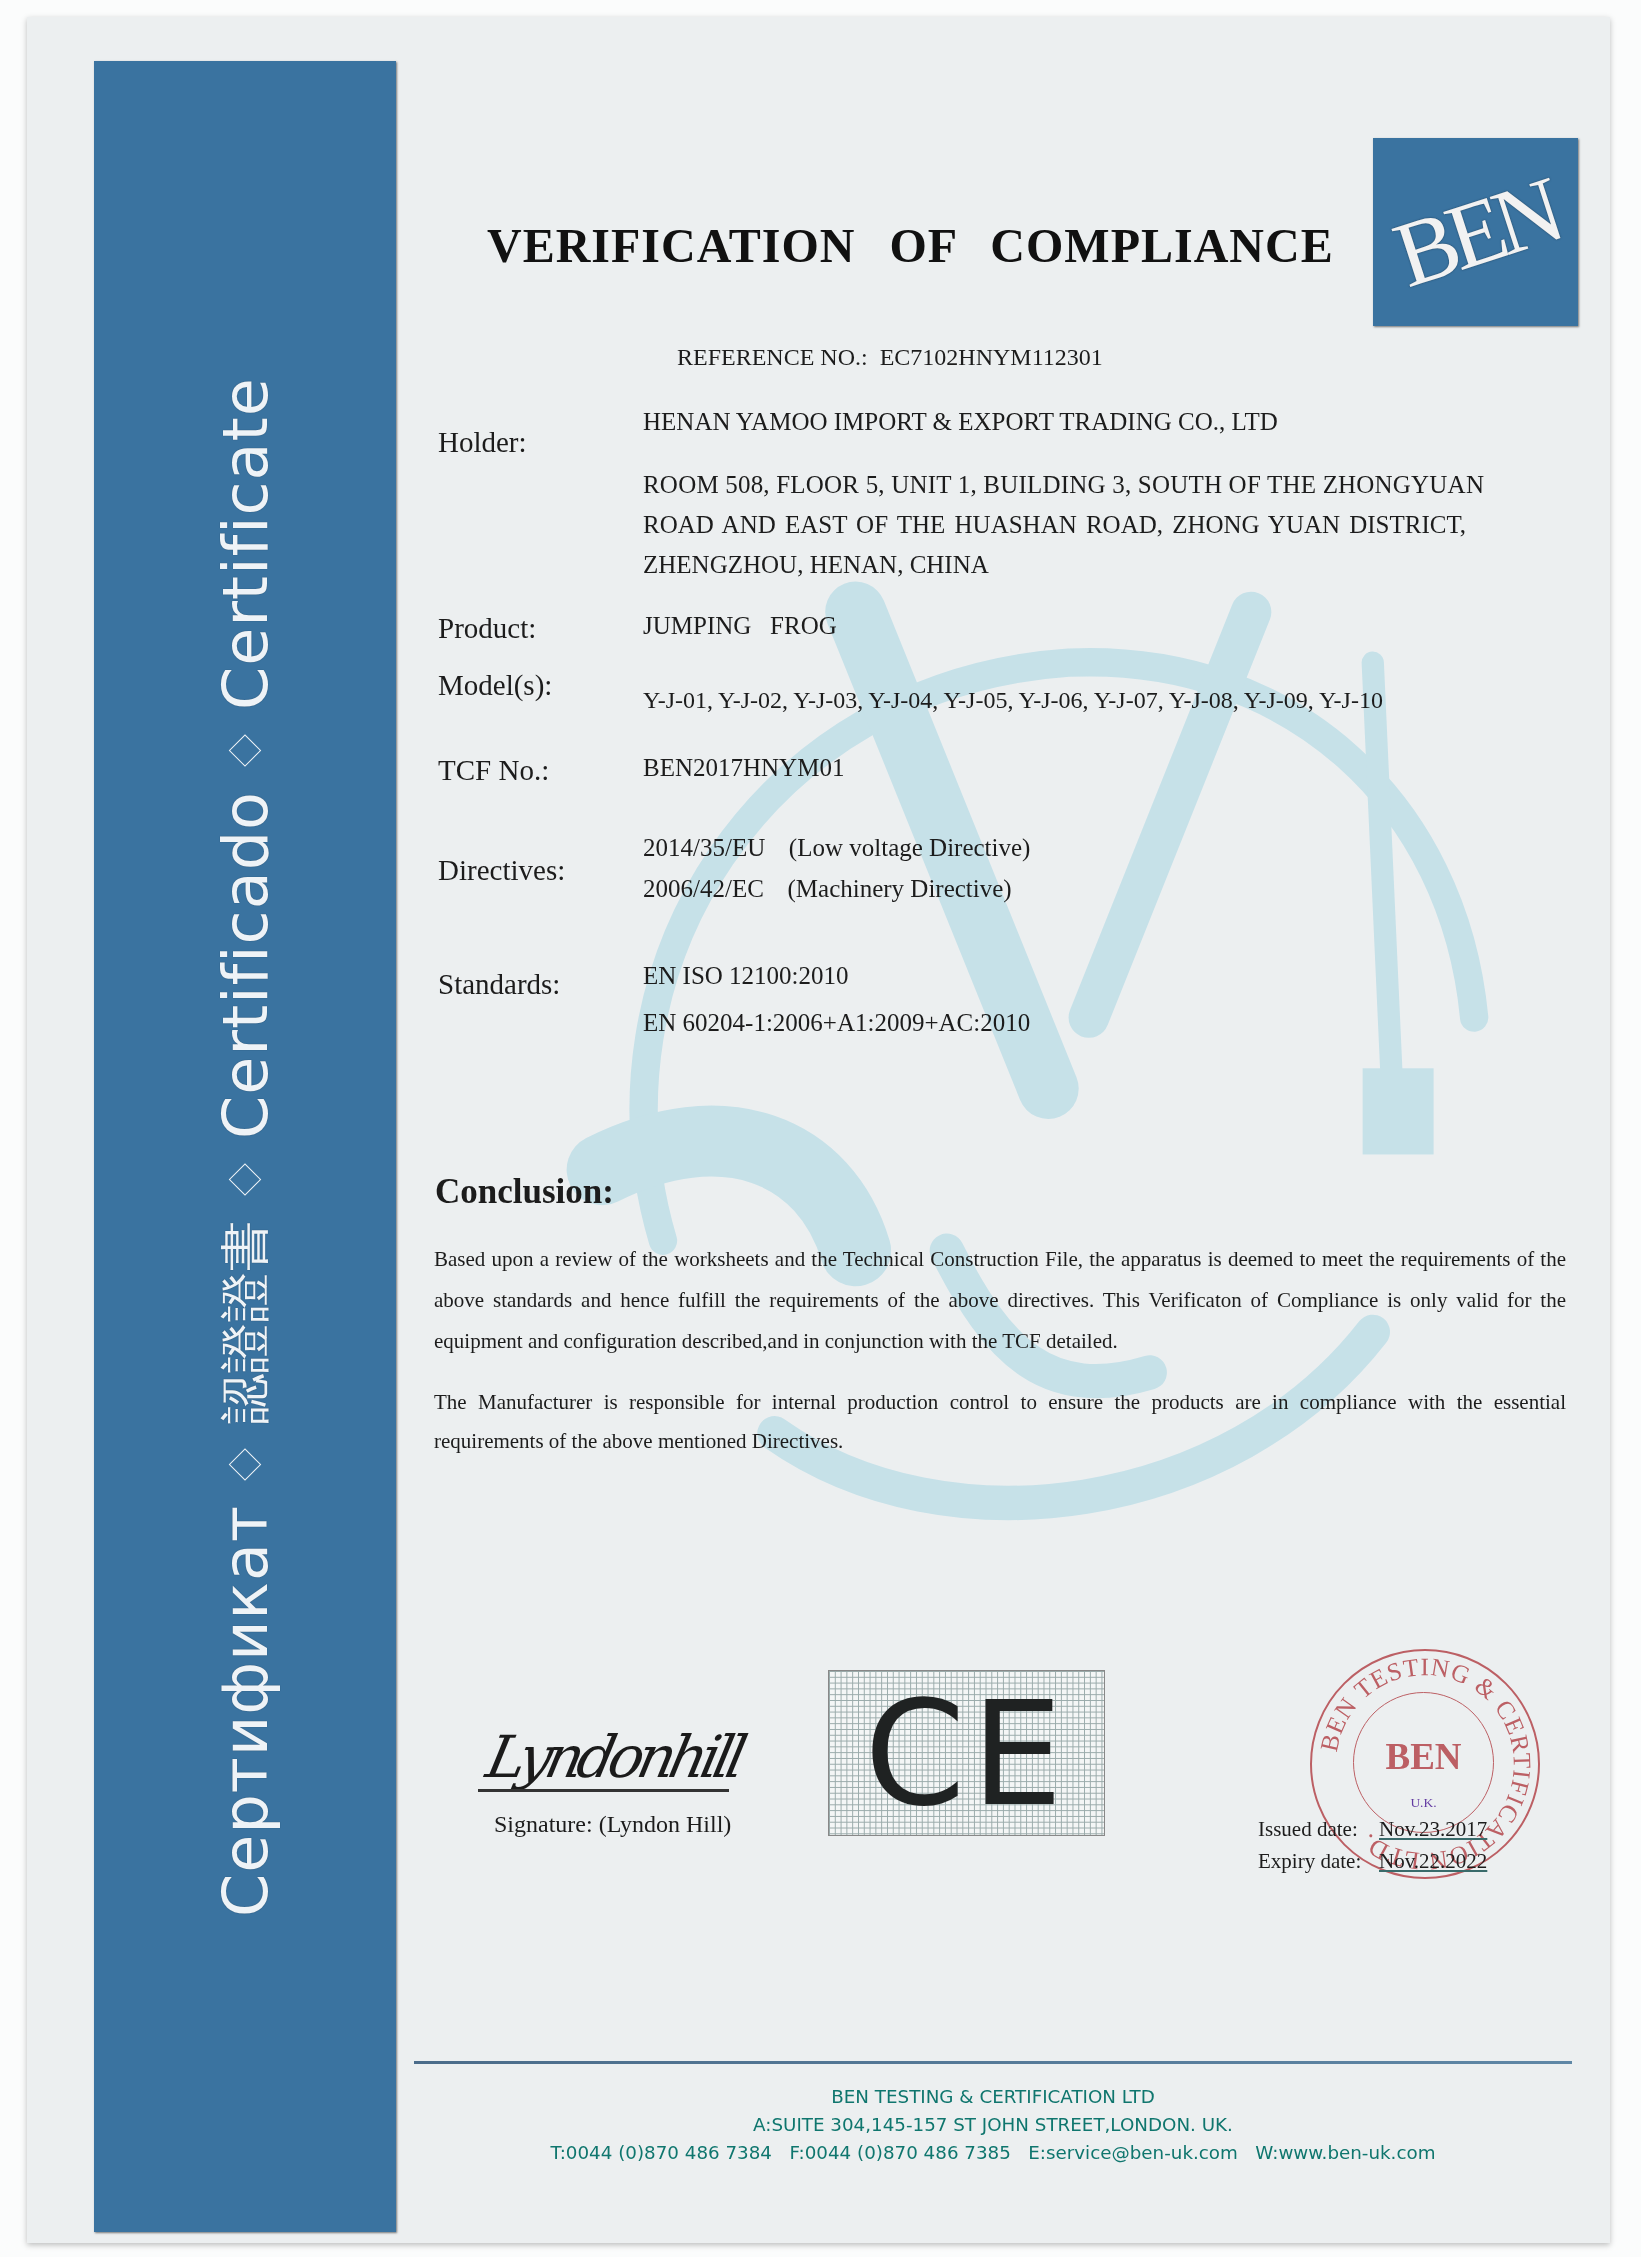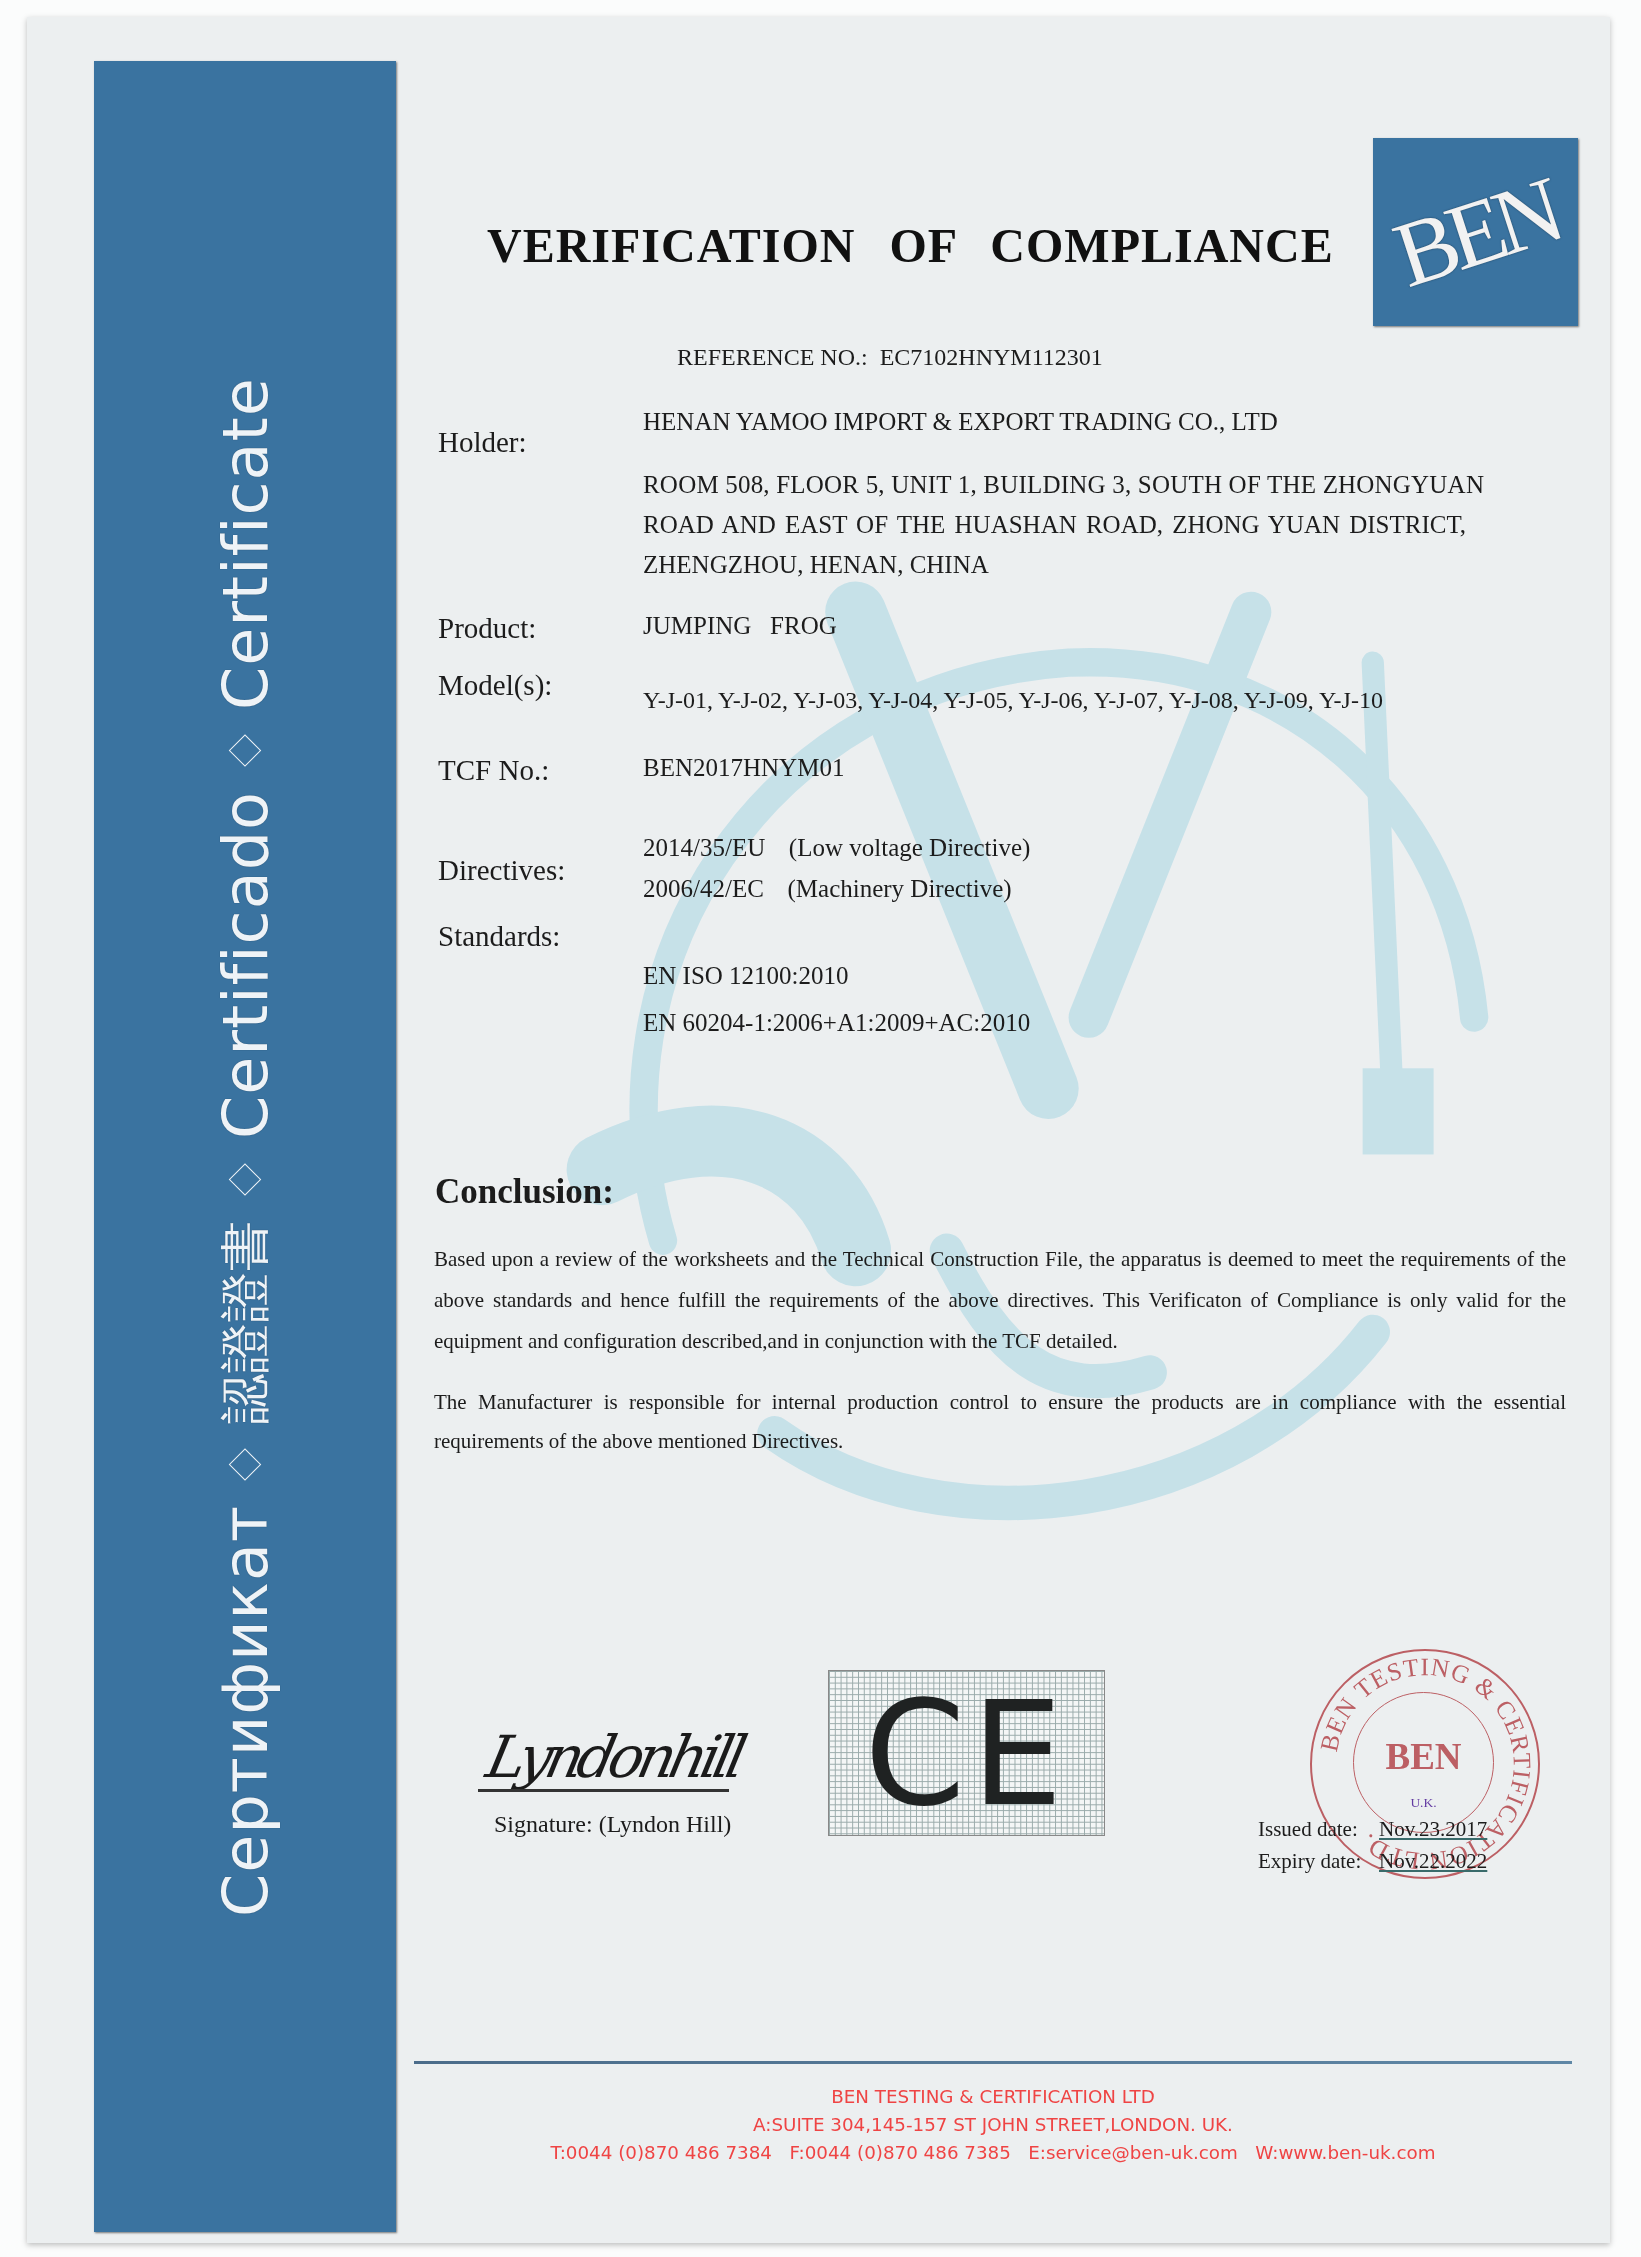--- a/index.html
+++ b/index.html
@@ -108,21 +108,21 @@
   .date-label { left: 1258px; font-size: 21px; }
   .date-val { left: 1379px; font-size: 21px; text-decoration: underline; text-decoration-color: #3a6b6b; }
 
   
   .footer-line {
     position: absolute; left: 414px; top: 2061px; width: 1158px; height: 2.9px;
     background: linear-gradient(90deg, #4b6c8a, #5f87a6);
   }
   .footer-text {
     position: absolute; left: 414px; width: 1158px; text-align: center;
-    font-family: "DejaVu Sans", sans-serif; font-size: 18.3px; color: #ef4444; white-space: nowrap;
+    font-family: "DejaVu Sans", sans-serif; font-size: 18.3px; color: #0f766e; white-space: nowrap;
   }
 </style>
 </head>
 <body>
 
 <div class="paper"></div>
 
 <svg class="watermark" viewBox="0 0 1000 1000">
   <g fill="none" stroke="#a8d6e3" stroke-linecap="round">
     <path d="M140 690 C 60 420, 240 140, 540 120 C 760 110, 920 260, 940 470" stroke-width="28"></path>
@@ -175,21 +175,21 @@
 <div class="abs label" style="top:854px">Directives:</div>
 <div class="abs value" style="top:834px">
   <span>2014/35/EU</span>
   <span style="margin-left:17.4px">(Low voltage Directive)</span>
 </div>
 <div class="abs value" style="top:875px">
   <span>2006/42/EC</span>
   <span style="margin-left:17.4px">(Machinery Directive)</span>
 </div>
 
-<div class="abs label" style="top:920px">Standards:</div>
+<div class="abs label" style="top:968px">Standards:</div>
 <div class="abs value" style="top:962px">EN ISO 12100:2010</div>
 <div class="abs value" style="top:1009px">EN 60204-1:2006+A1:2009+AC:2010</div>
 
 <div class="abs conclusion-title">Conclusion:</div>
 <div class="para" style="top:1239px">Based upon a review of the worksheets and the Technical Construction File, the apparatus is deemed to meet the requirements of the above standards and hence fulfill the requirements of the above directives. This Verificaton of Compliance is only valid for the equipment and configuration described,and in conjunction with the TCF detailed.</div>
 <div class="para" style="top:1383px; line-height:39px">The Manufacturer is responsible for internal production control to ensure the products are in compliance with the essential requirements of the above mentioned Directives.</div>
 
 <div class="abs sig-scrawl">Lyndonhill</div>
 <div class="sig-line"></div>
 <div class="abs sig-caption">Signature: (Lyndon Hill)</div>

